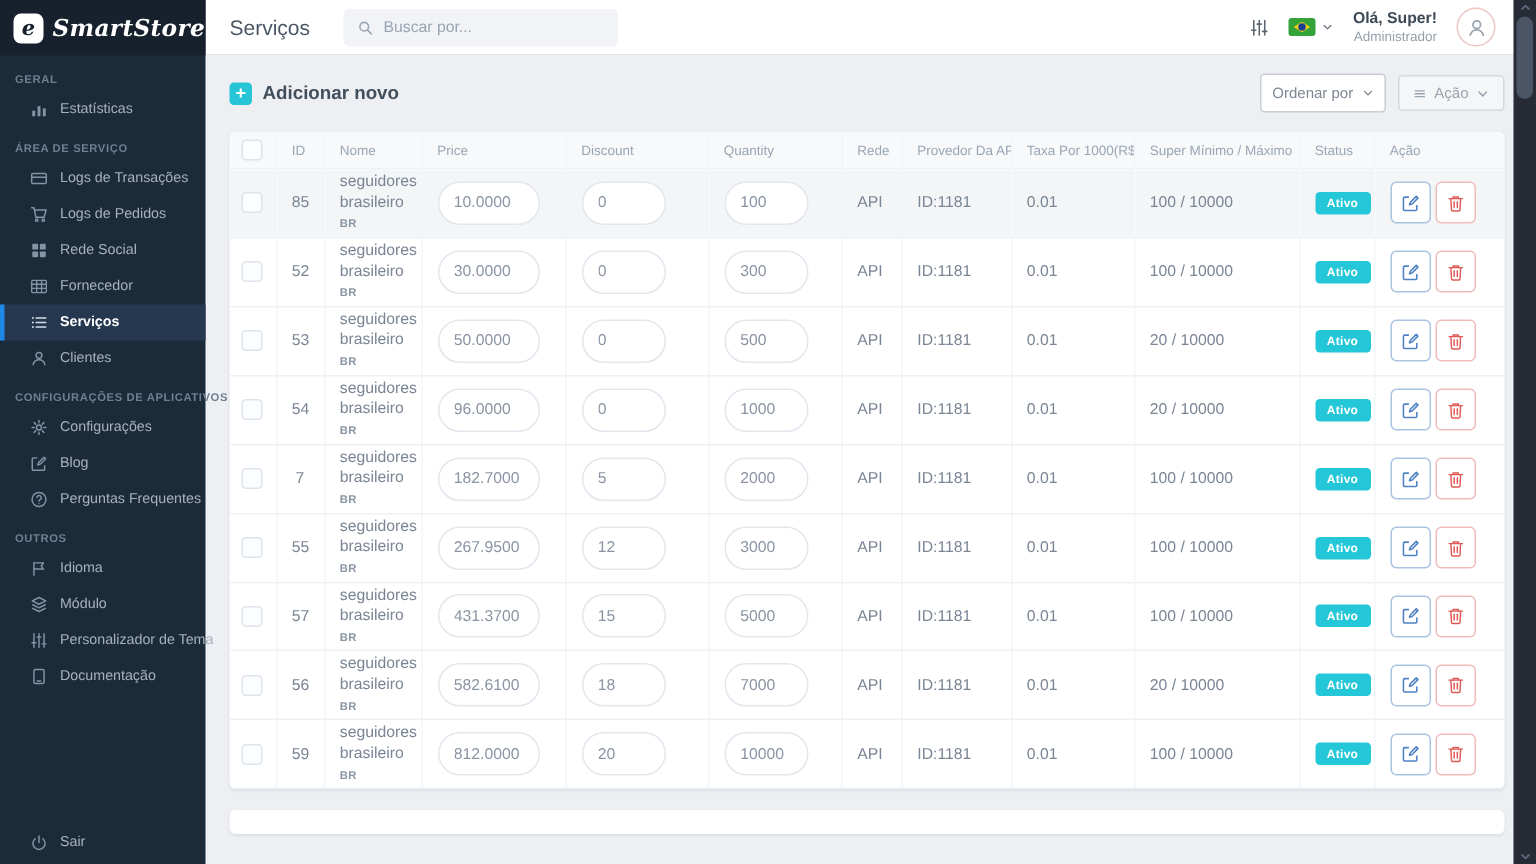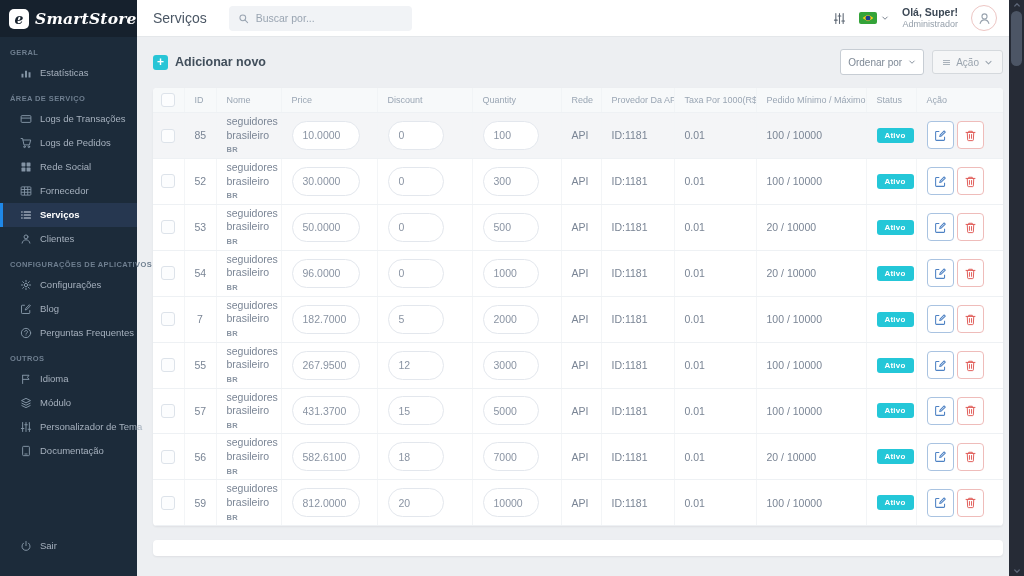--- a/index.html
+++ b/index.html
@@ -13,21 +13,21 @@
   #logo { height:37px; background:#16212d; display:flex; align-items:center; padding-left:9px; gap:6px; flex:none; }
   #logo .logo-badge { width:20px; height:20px; background:#fff; border-radius:5px; display:flex; align-items:center; justify-content:center;
       font-family:"DejaVu Serif",serif; font-style:italic; font-weight:bold; font-size:14px; color:#16212d; }
   #logo .logo-text { color:#fff; font-family:"DejaVu Serif",serif; font-style:italic; font-weight:bold; font-size:15.5px; letter-spacing:.2px; }
   #sidebar-nav { flex:1 1 auto; padding-top:2px; }
   .nav-section { color:#6f7f90; font-size:7.5px; font-weight:bold; letter-spacing:.4px; padding:9px 8px 4px 10px; white-space:nowrap; }
   .nav-item { display:flex; align-items:flex-start; gap:8px; padding:6px 4px 6px 20px; color:#a6b1be; font-size:9.5px; cursor:pointer; white-space:nowrap; }
   .nav-item .icn { width:12px; height:12px; color:#8394a5; }
   .nav-item.active { background:#263750; border-left:3px solid #1f88e8; padding-left:17px; color:#fff; font-weight:bold; }
   .nav-item.active .icn { color:#d5dee8; }
-  #sidebar-footer { flex:none; padding-bottom:18px; }
+  #sidebar-footer { flex:none; padding-bottom:2px; }
 
   
   #main { position:absolute; left:137px; right:15px; top:0; bottom:0; }
   #topbar { height:37px; background:#fff; border-bottom:1px solid #e4e7ea; display:flex; align-items:center; padding:0 12px 0 16px; }
   #page-title { font-size:14px; color:#4b5765; font-weight:400; }
   #searchbox { margin-left:22px; width:183px; height:25px; background:#f1f3f6; border-radius:4px; display:flex; align-items:center; padding:4px 9px; gap:7px; }
   #searchbox .icn { width:11px; height:11px; color:#9aa5b2; }
   #searchbox input { border:none; outline:none; background:transparent; font-size:10.5px; color:#77828f; width:100%; font-family:inherit; }
   #searchbox input::placeholder { color:#9aa5b2; }
   #topbar-right { margin-left:auto; display:flex; align-items:center; gap:13px; }
@@ -360,21 +360,21 @@
             <tr>
               <th class="col-check"><span class="checkbox"></span></th>
               <th>ID</th>
               <th>Nome</th>
               <th>Price</th>
               <th>Discount</th>
               <th>Quantity</th>
               <th>Rede</th>
               <th>Provedor Da API</th>
               <th>Taxa Por 1000(R$)</th>
-              <th>Pedido Mínimo / Máximo</th>
+              <th>Super Mínimo / Máximo</th>
               <th>Status</th>
               <th>Ação</th>
             </tr>
           </thead>
         <tbody>
             <tr class="hl">
               <td class="cell-check"><span class="checkbox"></span></td>
               <td class="cell-id">85</td>
               <td class="cell-nome">seguidores brasileiro <span class="sfx">BR</span></td>
               <td><input type="text" class="cell-input w-price" value="10.0000" style=""></td>

